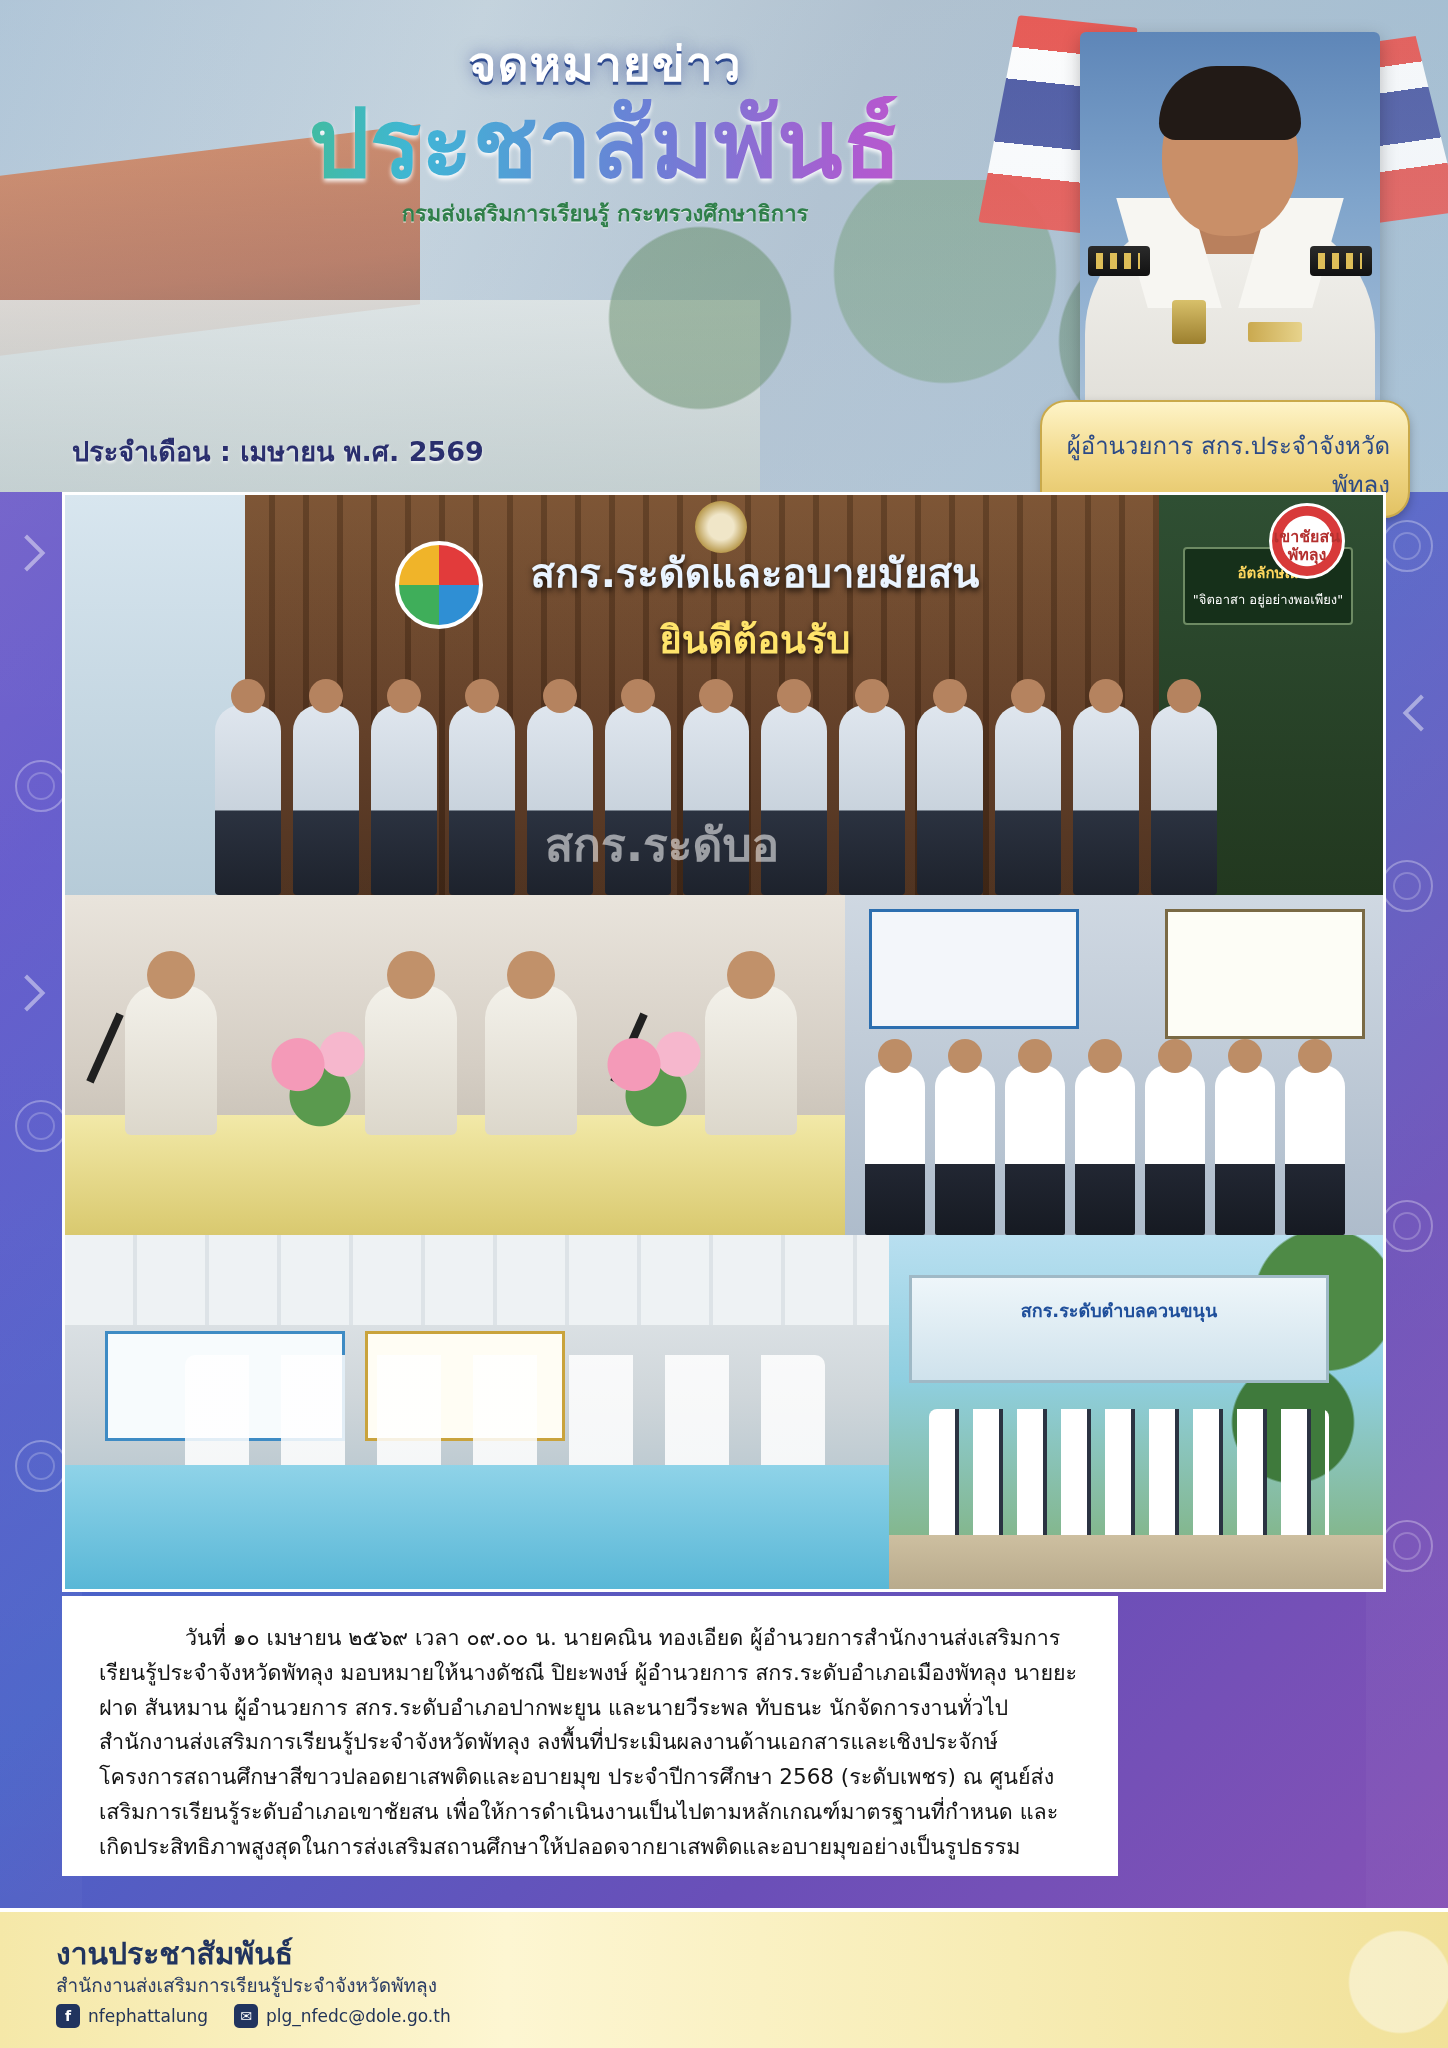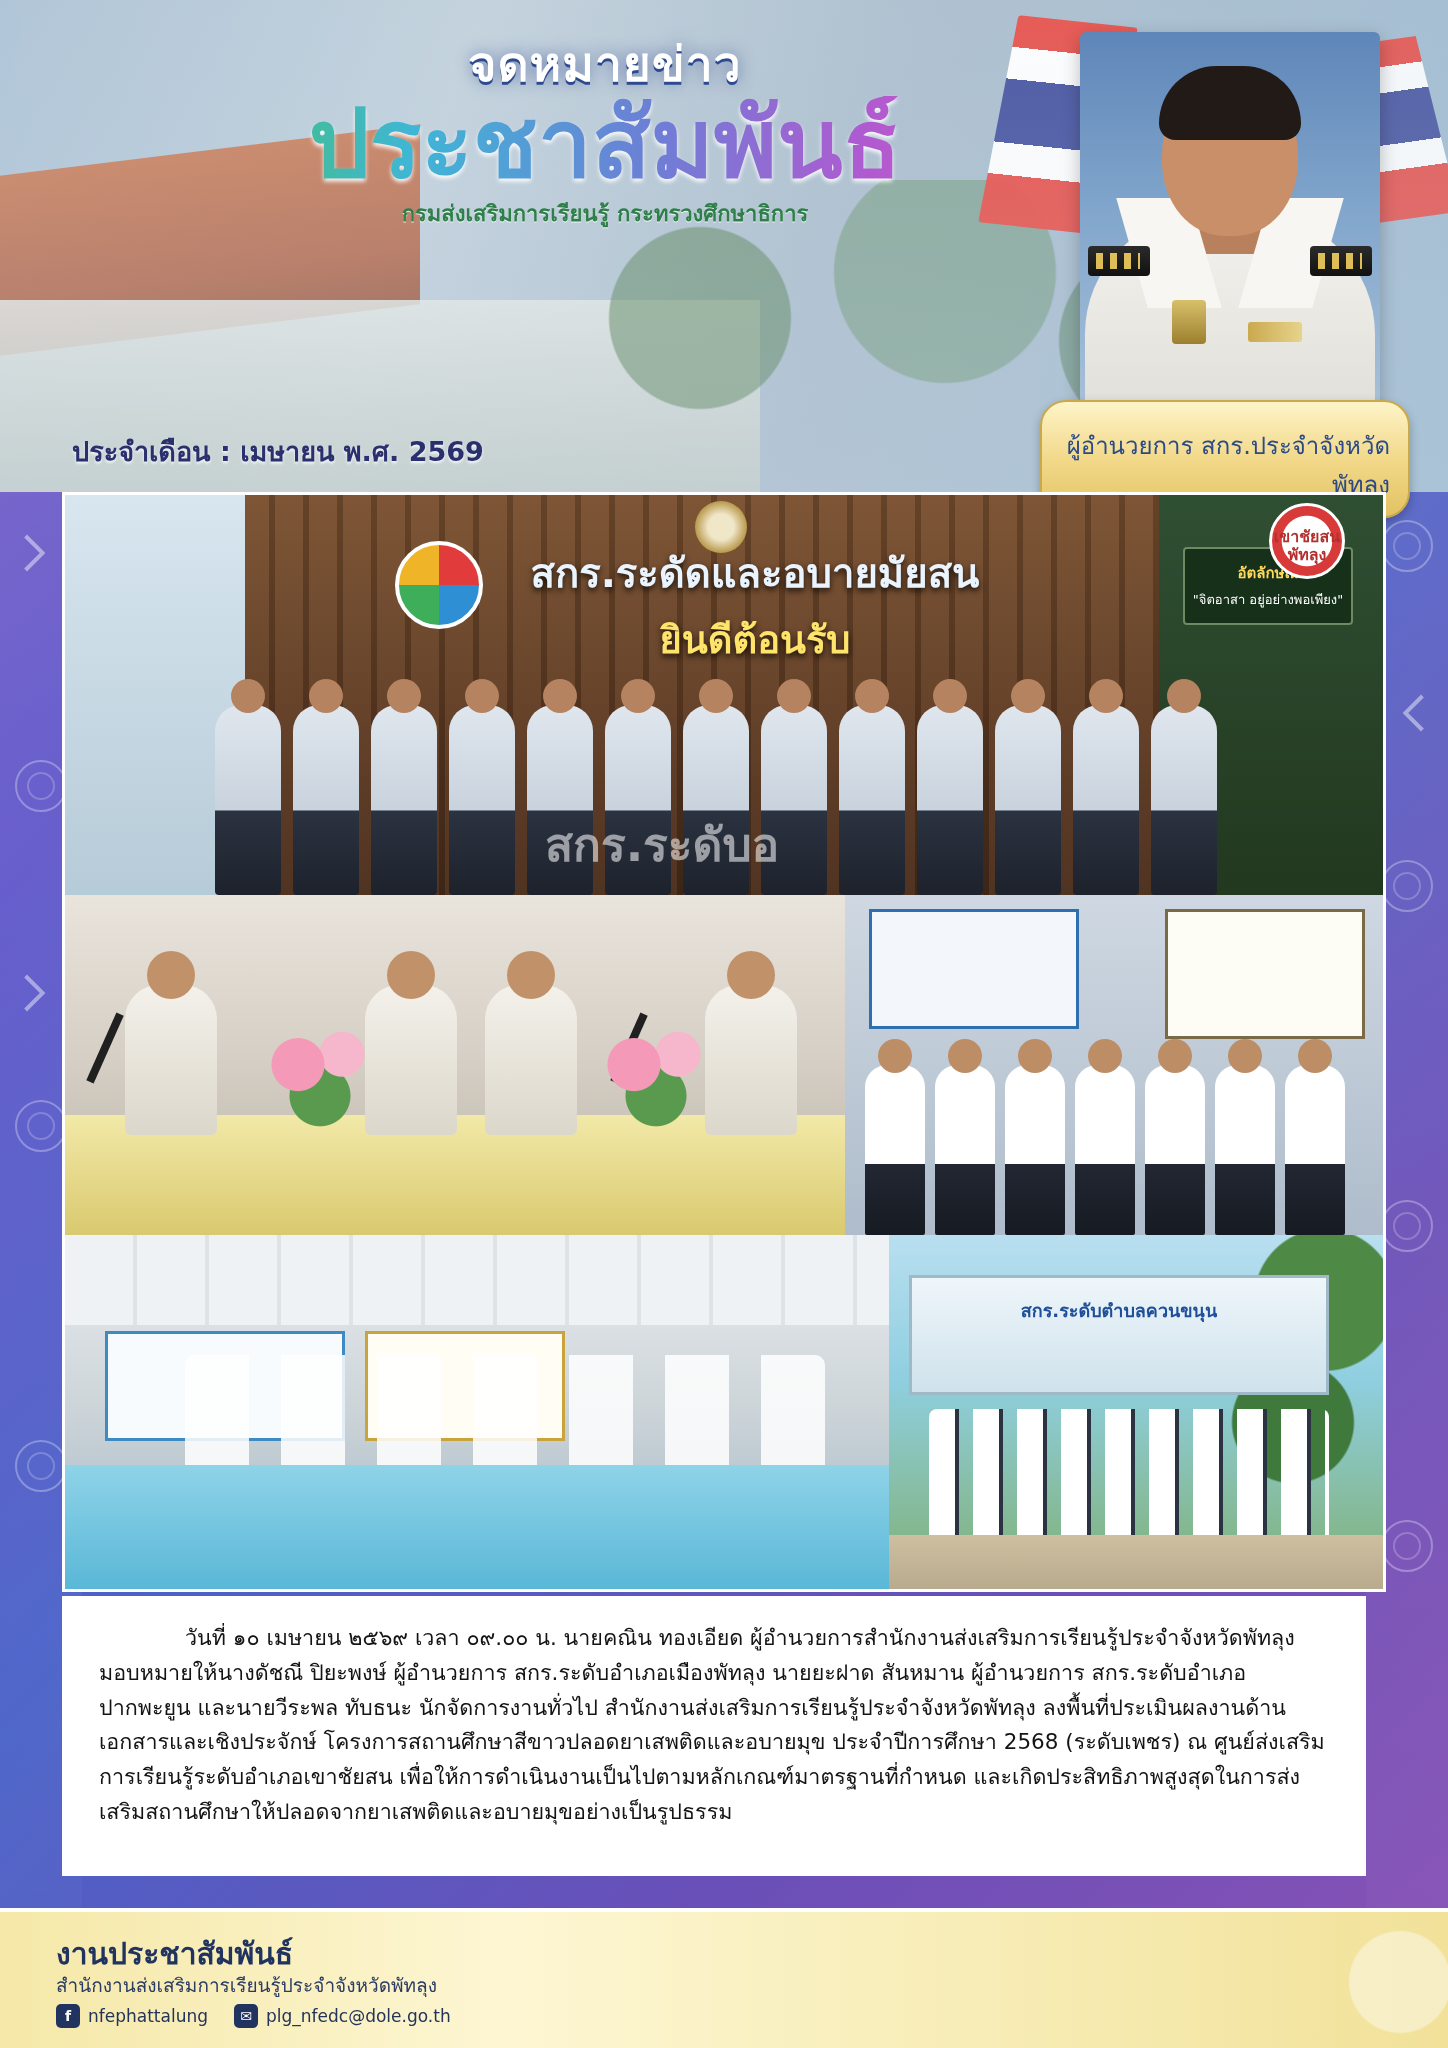--- a/index.html
+++ b/index.html
@@ -412,21 +412,21 @@
     background: repeating-linear-gradient(90deg, rgba(255,255,255,0.85) 0 64px, rgba(255,255,255,0) 64px 96px);
     border-radius: 10px;
   }
 
   
   .ph-bot-right {
     left: 824px; top: 740px; width: 500px; height: 360px;
     background: linear-gradient(180deg, #b9dff0 0%, #8fcfe0 40%, #7fae6f 100%);
   }
   .ph-bot-right .canopy {
-    position:absolute; left: 20px; top: 40px; width: 420px; height: 120px;
+    position:absolute; left: 20px; top: 40px; width: 420px; height: 108px;
     background: linear-gradient(180deg,#eef6fa,#cfe2ec);
     border: 3px solid #9fb9c6;
   }
   .ph-bot-right .canopy .sgn {
     color:#1f4f9b; font-weight:bold; font-size:18px; text-align:center; margin-top:18px;
   }
   .ph-bot-right .palms {
     position:absolute; right: 0; top: 0; width: 160px; height: 360px;
     background: radial-gradient(circle at 60% 18%, #4e8a46 0 70px, transparent 72px),
                 radial-gradient(circle at 40% 52%, #3f7a3c 0 60px, transparent 62px);
@@ -439,21 +439,21 @@
   }
   .ph-bot-right .ground {
     position:absolute; left:0; bottom:0; width:500px; height:60px;
     background: linear-gradient(180deg,#cdbfa0,#b6a88a);
   }
 
   
   .bodytext {
     position: absolute;
     left: 62px; top: 1596px;
-    width: 1304px;
+    width: 1056px;
     height: 280px;
     background: #ffffff;
     border: 3px solid #ffffff;
     padding: 22px 34px 10px 34px;
   }
   .bodytext p {
     font-size: 21.5px;
     line-height: 1.62;
     color: #141414;
     text-indent: 86px;

